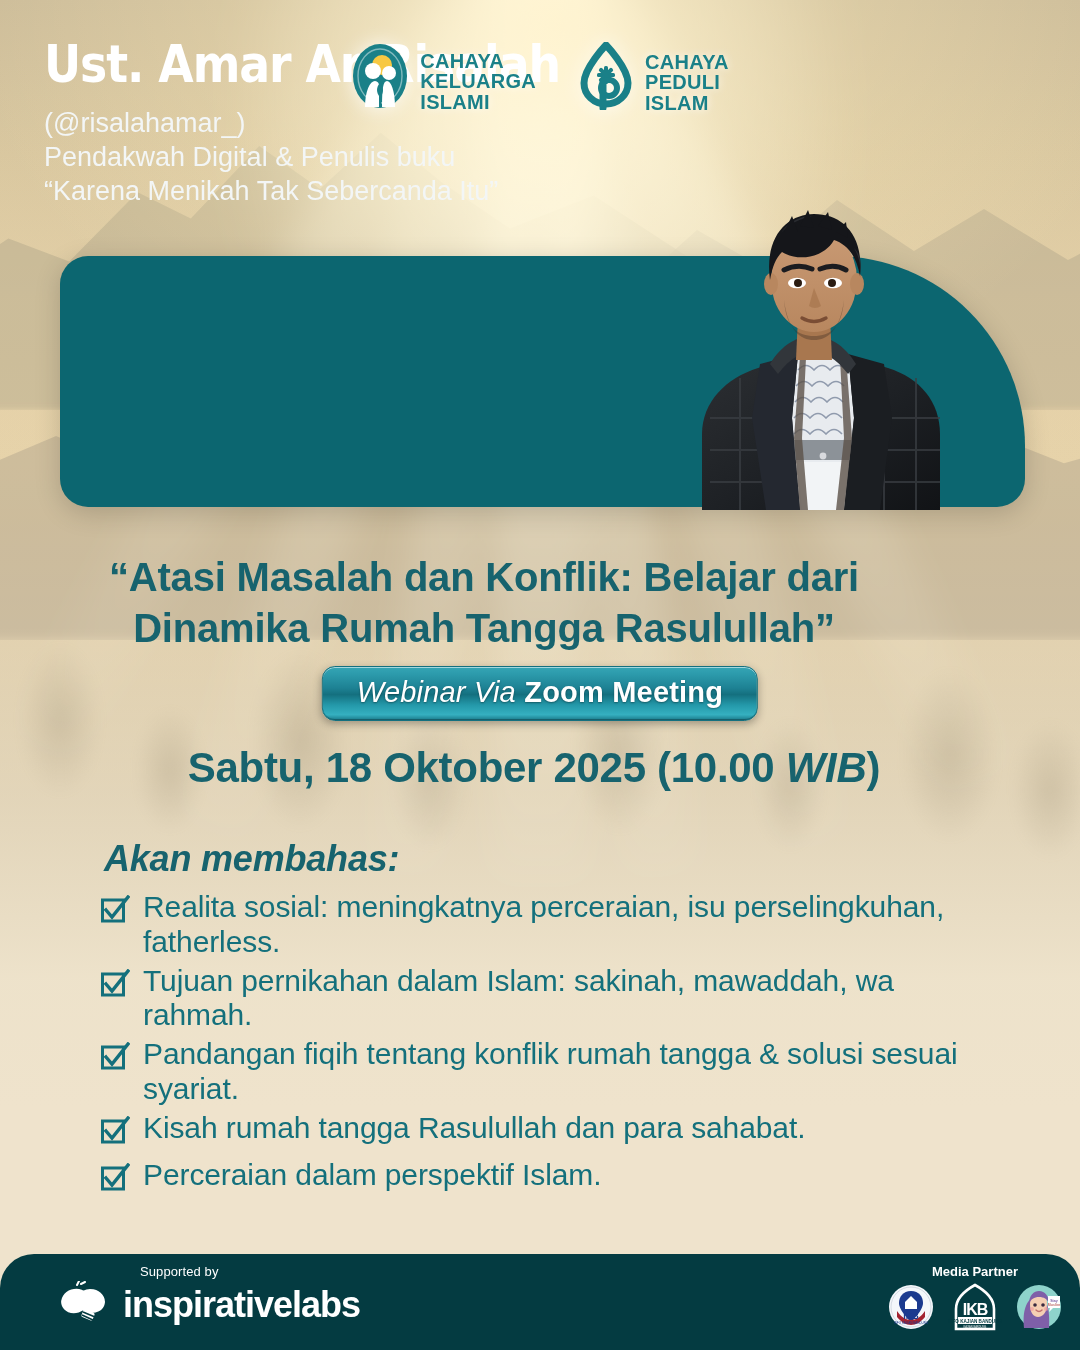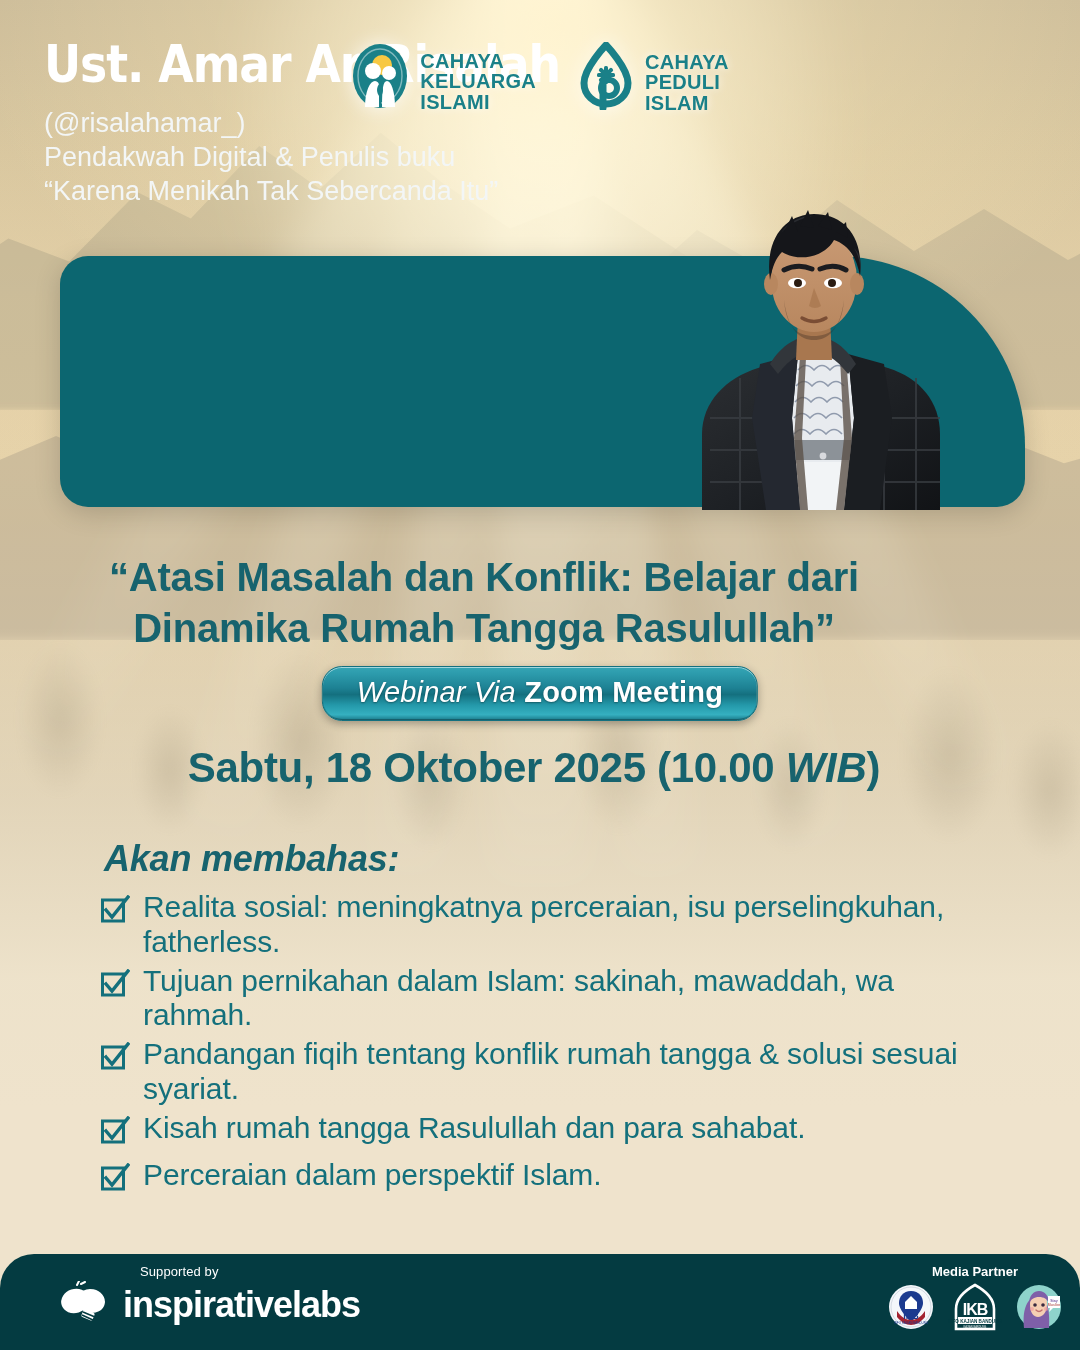--- a/index.html
+++ b/index.html
@@ -139,21 +139,21 @@
     text-align:center; z-index:5;
     color:#17636E; font-weight:bold;
     font-size:40px; line-height:1.28;
     letter-spacing:-.2px; padding:0 80px;
   }
   .main-title div { white-space:nowrap; }
 
   
   .zoom-btn {
     position:absolute; left:50%; top:666px; transform:translateX(-50%);
-    padding:11px 34px 13px; border-radius:20px; z-index:5;
+    padding:11px 34px 13px; border-radius:13px; z-index:5;
     background:linear-gradient(to bottom,
       #35a5b4 0%, #2d9cad 12%, #1d8193 40%,
       #14707f 52%, #2499aa 72%, #35b0c0 90%, #1b7b8b 100%);
     box-shadow:
       inset 0 1px 0 rgba(255,255,255,.55),
       inset 0 -1px 0 rgba(0,0,0,.25),
       0 3px 8px rgba(0,0,0,.30);
     border:1px solid #14707f;
     white-space:nowrap;
   }

